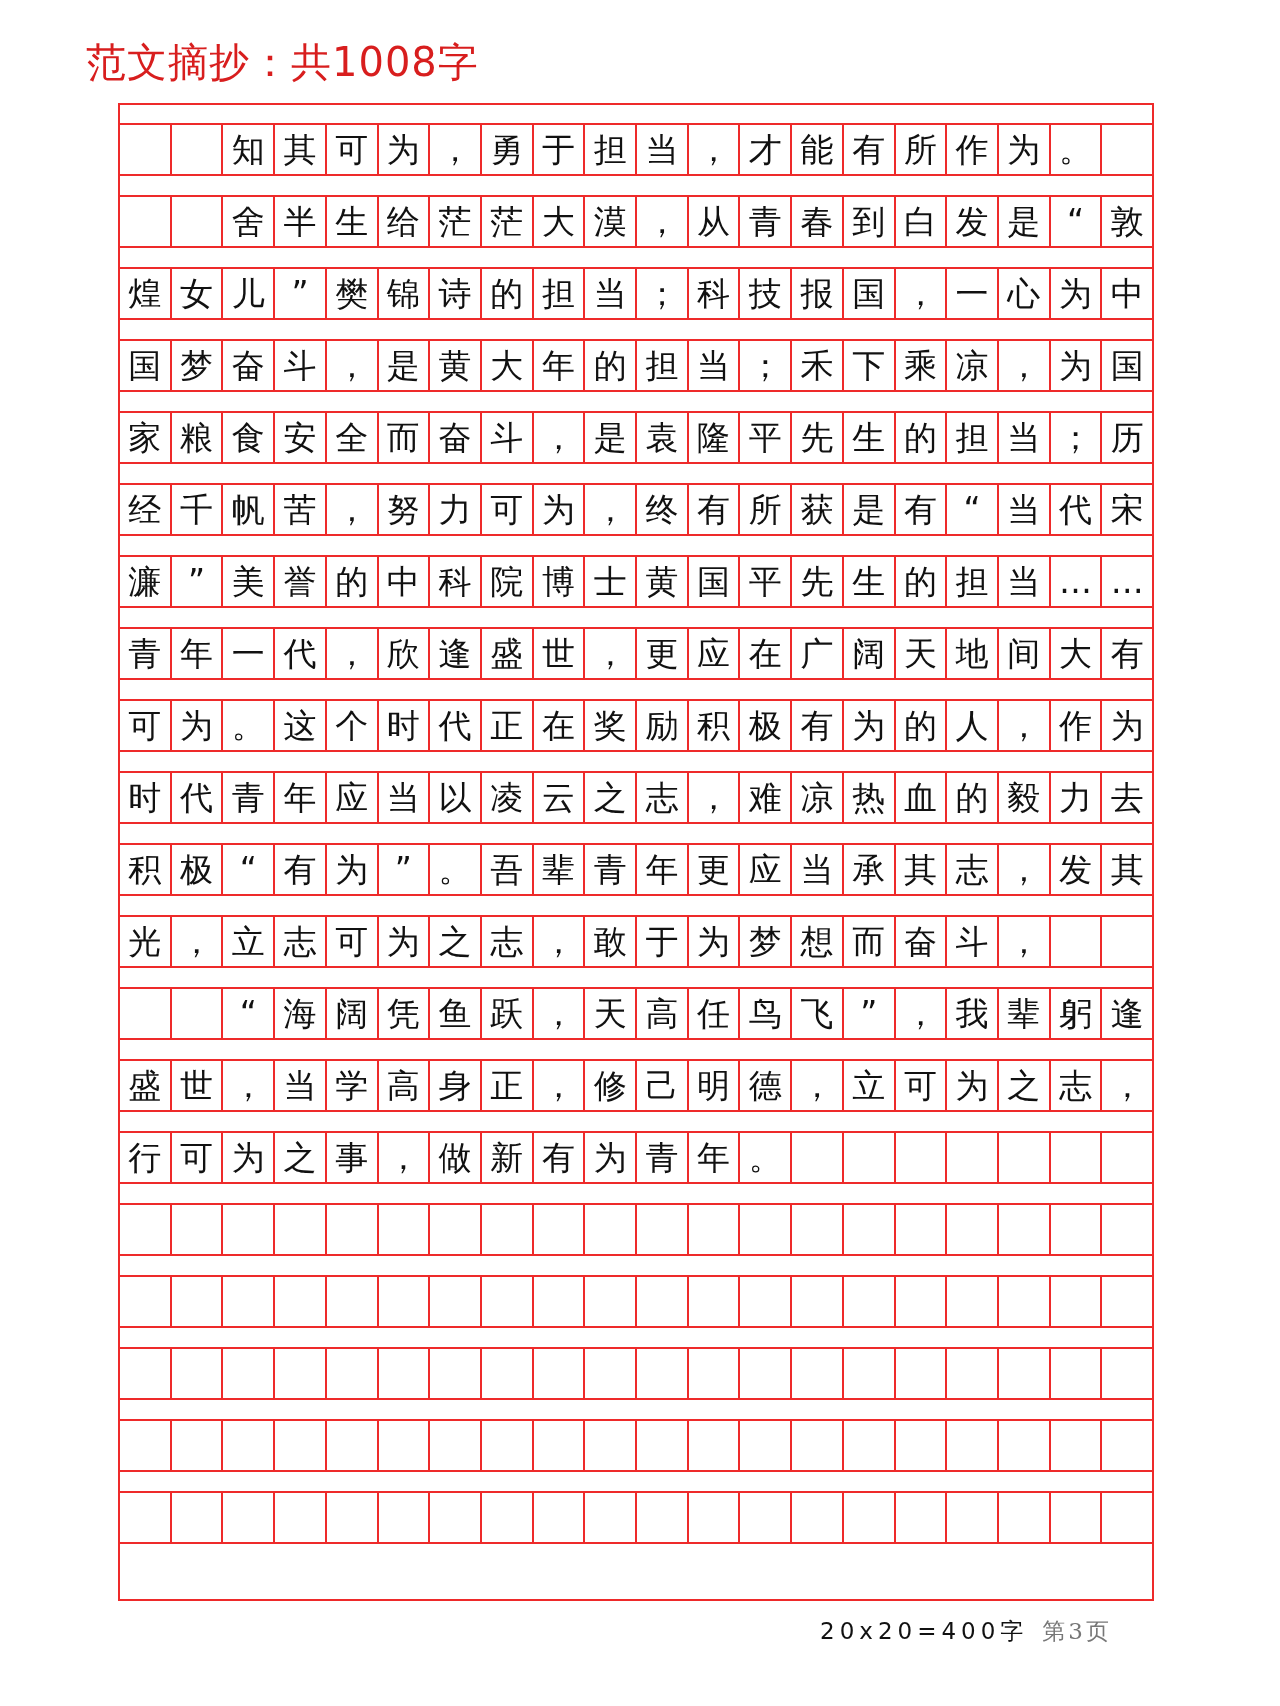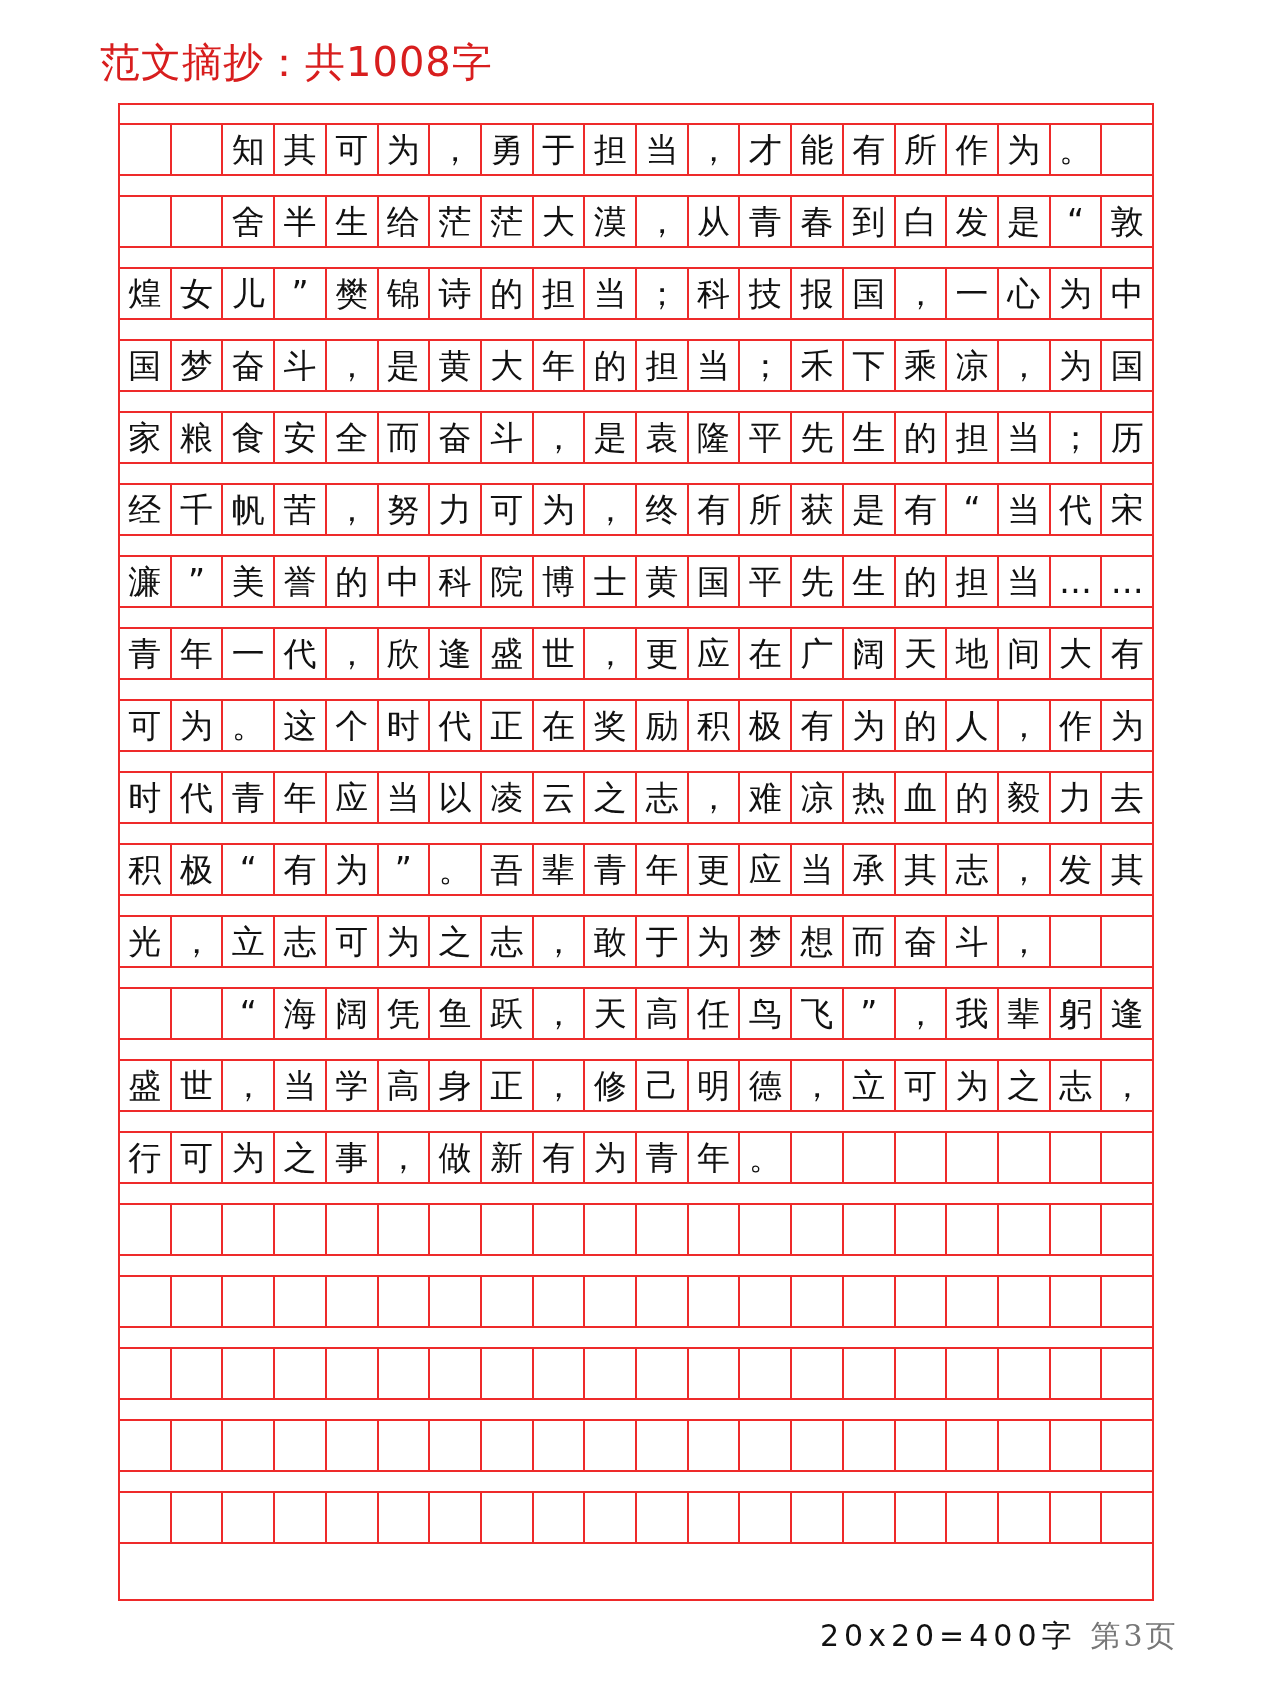--- a/index.html
+++ b/index.html
@@ -1,32 +1,32 @@
 <!DOCTYPE html>
 <html><head>
 <meta charset="utf-8">
 <style>
   html, body { margin:0; padding:0; background:#ffffff; }
   body { width:1280px; height:1706px; position:relative; overflow:hidden;
          font-family:"DejaVu Sans", sans-serif; }
-  .title { position:absolute; left:100px; top:36px; font-size:40px; line-height:52px;
+  .title { position:absolute; left:86px; top:36px; font-size:40px; line-height:52px;
            color:#d81e1e; letter-spacing:1px; white-space:nowrap;
            font-family:"DejaVu Sans", sans-serif; }
   .sheet { position:absolute; left:118px; top:103px; width:1036px; height:1498px;
            border:2px solid #ee2a2a; box-sizing:border-box; }
   .gap-top { height:18px; }
   .row { display:flex; height:53px; border-top:2px solid #ee2a2a; border-bottom:2px solid #ee2a2a;
          box-sizing:border-box; margin-bottom:19px; }
   .row:last-child { margin-bottom:0; }
   .cell { flex:1 1 0; height:100%; border-left:2px solid #ee2a2a; box-sizing:border-box;
           display:flex; align-items:center; justify-content:center;
           font-size:33px; color:#111; line-height:1;
           font-family:"DejaVu Sans", sans-serif; }
   .cell:first-child { border-left:none; }
-  .footer { position:absolute; top:1616px; left:820px; font-size:30px; white-space:nowrap; }
+  .footer { position:absolute; top:1616px; left:820px; font-size:23px; white-space:nowrap; }
   .footer .count { color:#111; letter-spacing:5px; font-family:"DejaVu Sans", sans-serif; }
   .footer .page { color:#777; margin-left:14px; letter-spacing:3px; font-family:"DejaVu Serif", serif; }
 </style>
 </head>
 <body>
 
 <div class="title">范文摘抄：共1008字</div>
 
 <div class="sheet" id="sheet">
   <div class="gap-top"></div>

